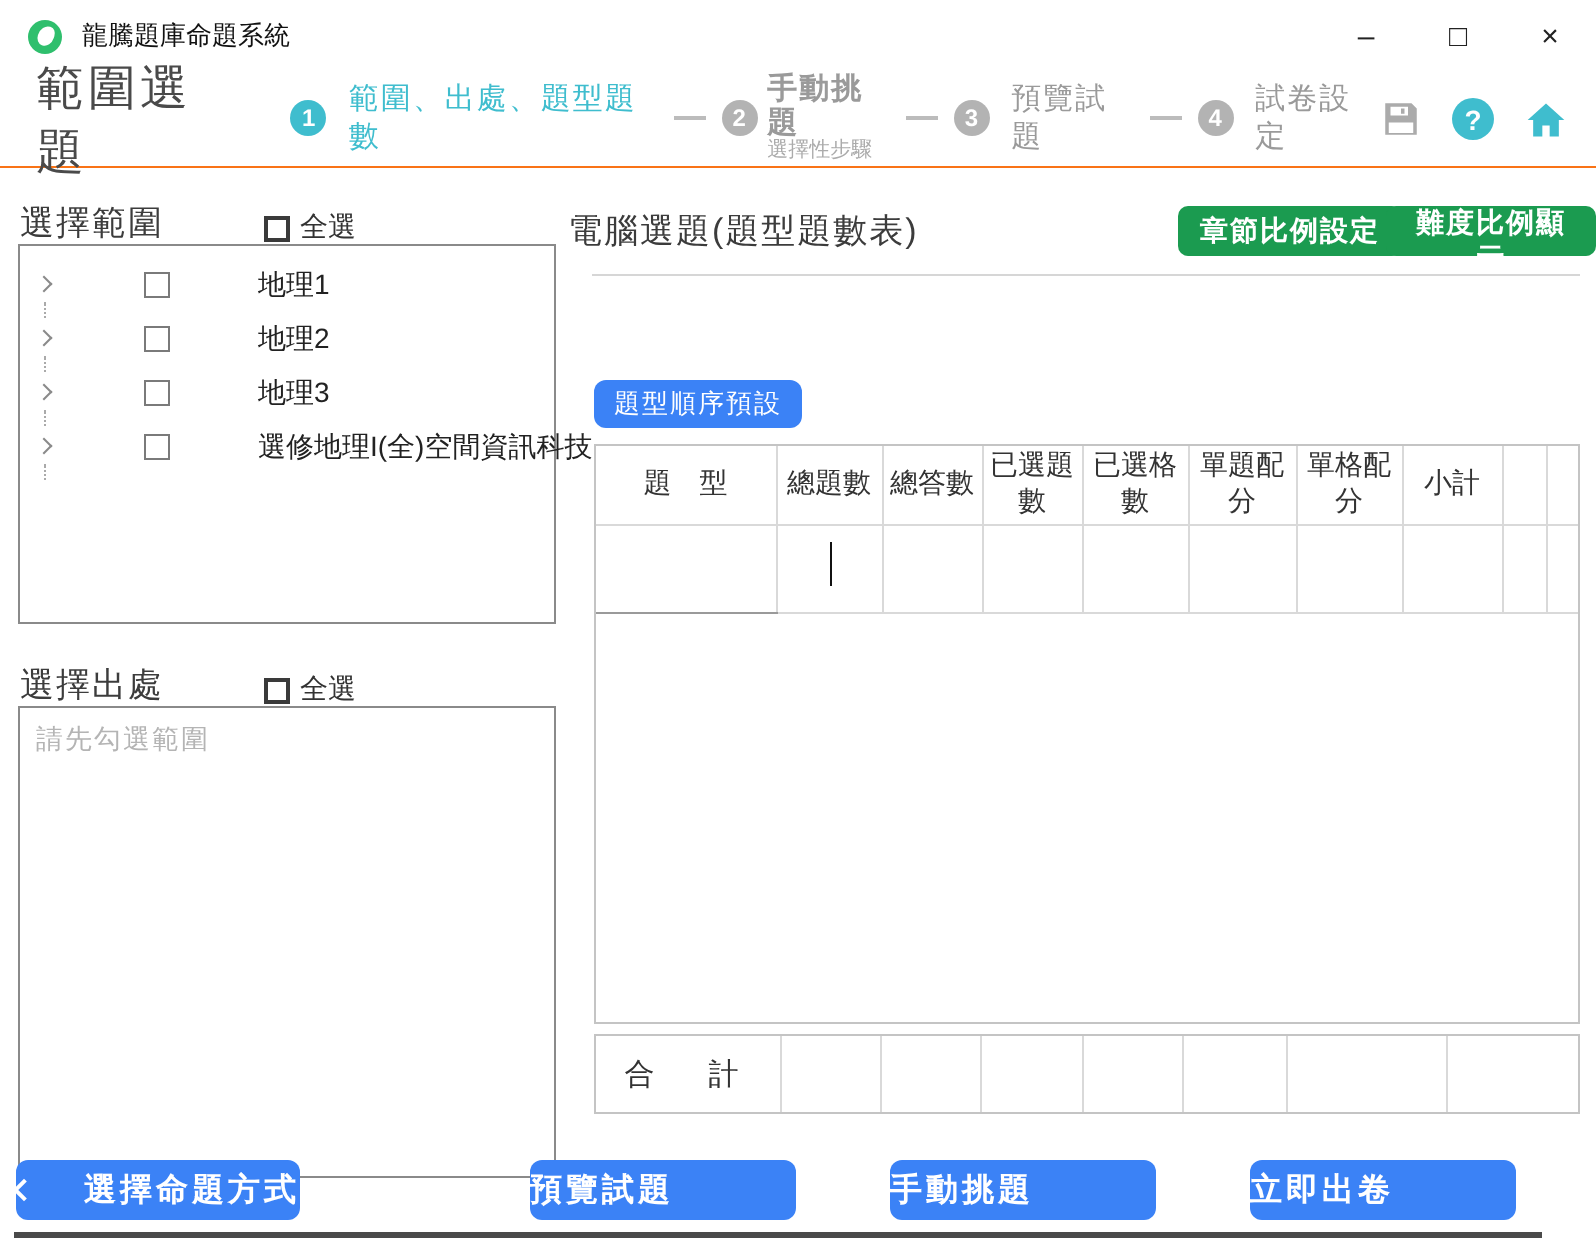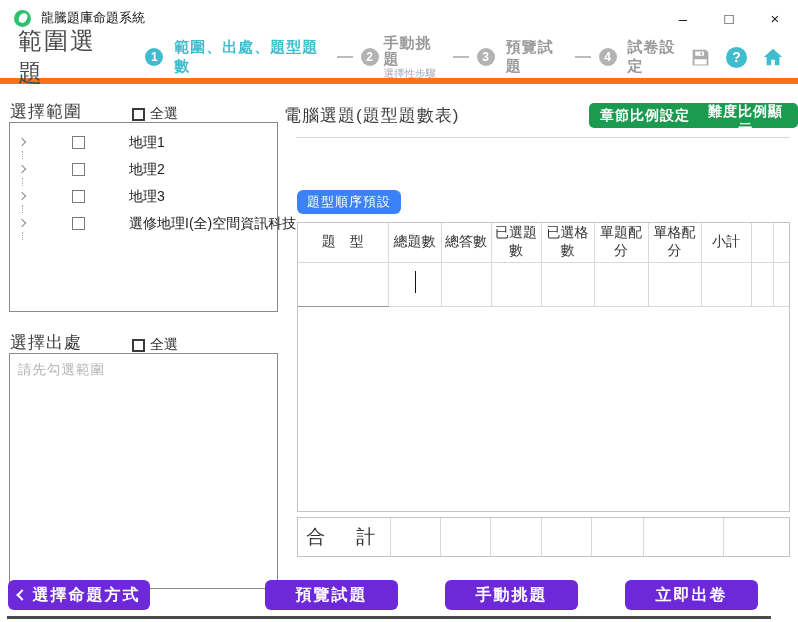--- a/index.html
+++ b/index.html
@@ -12,28 +12,28 @@
 
   
   .titlebar { position:absolute; top:0; left:0; width:798px; height:36px; background:#fff; display:flex; align-items:center; padding-left:14px; }
   .logo { width:17px; height:17px; border-radius:50%; background:#2fbf6d; position:relative; flex:0 0 auto; }
   .logo::after { content:""; position:absolute; width:8px; height:10px; left:5px; top:3px; background:#fff; border-radius:60% 40% 55% 45%; transform:rotate(18deg); }
   .win-title { font-size:13px; color:#111; margin-left:10px; }
   .win-controls { position:absolute; right:0; top:0; height:36px; display:flex; }
   .win-btn { width:46px; height:36px; display:flex; align-items:center; justify-content:center; font-size:15px; color:#222; cursor:default; }
 
   
-  .header { position:absolute; top:36px; left:0; width:798px; height:48px; border-bottom:6px solid #f97316; display:flex; align-items:center; padding:0 14px 0 18px; }
+  .header { position:absolute; top:36px; left:0; width:798px; height:48px; border-bottom:1px solid #f97316; display:flex; align-items:center; padding:0 14px 0 18px; }
   .page-title { font-size:24px; color:#4a4a4a; letter-spacing:2px; }
   .stepper { display:flex; align-items:center; margin-left:26px; }
   .step { display:flex; align-items:center; }
   .step-circle { width:18px; height:18px; border-radius:50%; color:#fff; font-size:12px; font-weight:bold; display:flex; align-items:center; justify-content:center; flex:0 0 auto; }
   .step.active .step-circle { background:#3fbdce; }
   .step.inactive .step-circle { background:#b3b3b3; }
-  .step-label { font-size:15px; font-weight:bold; margin-left:11px; letter-spacing:1px; }
+  .step-label { font-size:15px; font-weight:normal; margin-left:11px; letter-spacing:1px; }
   .step.active .step-label { color:#3fbdce; }
   .step.inactive .step-label { color:#9a9a9a; }
   .step-label-stack { display:flex; flex-direction:column; margin-left:5px; line-height:1.1; }
   .step-label-stack .main { font-size:15px; font-weight:bold; color:#9a9a9a; letter-spacing:1px; }
   .step-label-stack .sub { font-size:10.5px; color:#ababab; }
   .step-sep { width:16px; height:2px; background:#bcbcbc; margin:0 8px; }
   .header-icons { margin-left:auto; display:flex; align-items:center; gap:15px; }
   .hicon { width:22px; height:22px; display:flex; align-items:center; justify-content:center; cursor:pointer; }
   .help-circle { width:21px; height:21px; border-radius:50%; background:#3fbdce; color:#fff; font-size:14px; font-weight:bold; display:flex; align-items:center; justify-content:center; }
 
@@ -60,25 +60,25 @@
   table.qt { border-collapse:collapse; table-layout:fixed; width:491px; }
   table.qt th, table.qt td { border-right:1px solid #d9d9d9; border-bottom:1px solid #d9d9d9; font-weight:normal; }
   table.qt th { height:39px; font-size:14px; color:#333; text-align:center; }
   table.qt td { height:44px; position:relative; }
   table.qt th:last-child, table.qt td:last-child { border-right:none; }
   .caret { position:absolute; left:50%; top:8px; width:1px; height:22px; background:#111; animation:blink 1s steps(1) infinite; }
   @keyframes blink { 50% { opacity:0; } }
 
   .totbox { position:absolute; left:297px; top:517px; width:493px; height:40px; border:1px solid #c4c4c4; }
   table.tt { border-collapse:collapse; table-layout:fixed; width:491px; }
-  table.tt td { border-right:1px solid #d9d9d9; height:38px; font-size:19px; color:#333; text-align:center; letter-spacing:6px; }
+  table.tt td { border-right:1px solid #d9d9d9; height:38px; font-size:15px; color:#333; text-align:center; letter-spacing:6px; }
   table.tt td:last-child { border-right:none; }
 
   
-  .foot-btn { position:absolute; height:30px; background:#6d28d9; color:#fff; border:none; border-radius:6px; font-size:16px; font-weight:bold; letter-spacing:2px; display:flex; align-items:center; justify-content:center; cursor:pointer; }
+  .foot-btn { position:absolute; height:30px; background:#3b82f6; color:#fff; border:none; border-radius:6px; font-size:16px; font-weight:bold; letter-spacing:2px; display:flex; align-items:center; justify-content:space-between; cursor:pointer; }
   .chev-left { display:inline-block; width:8px; height:8px; border-left:2.5px solid #fff; border-bottom:2.5px solid #fff; transform:rotate(45deg); margin-right:7px; }
   .bottom-edge { position:absolute; left:7px; bottom:3px; width:764px; height:3px; background:#4a4a4a; }
 </style>
 </head>
 <body>
 
 <div class="titlebar">
   <span class="logo"></span>
   <span class="win-title">龍騰題庫命題系統</span>
   <div class="win-controls">

